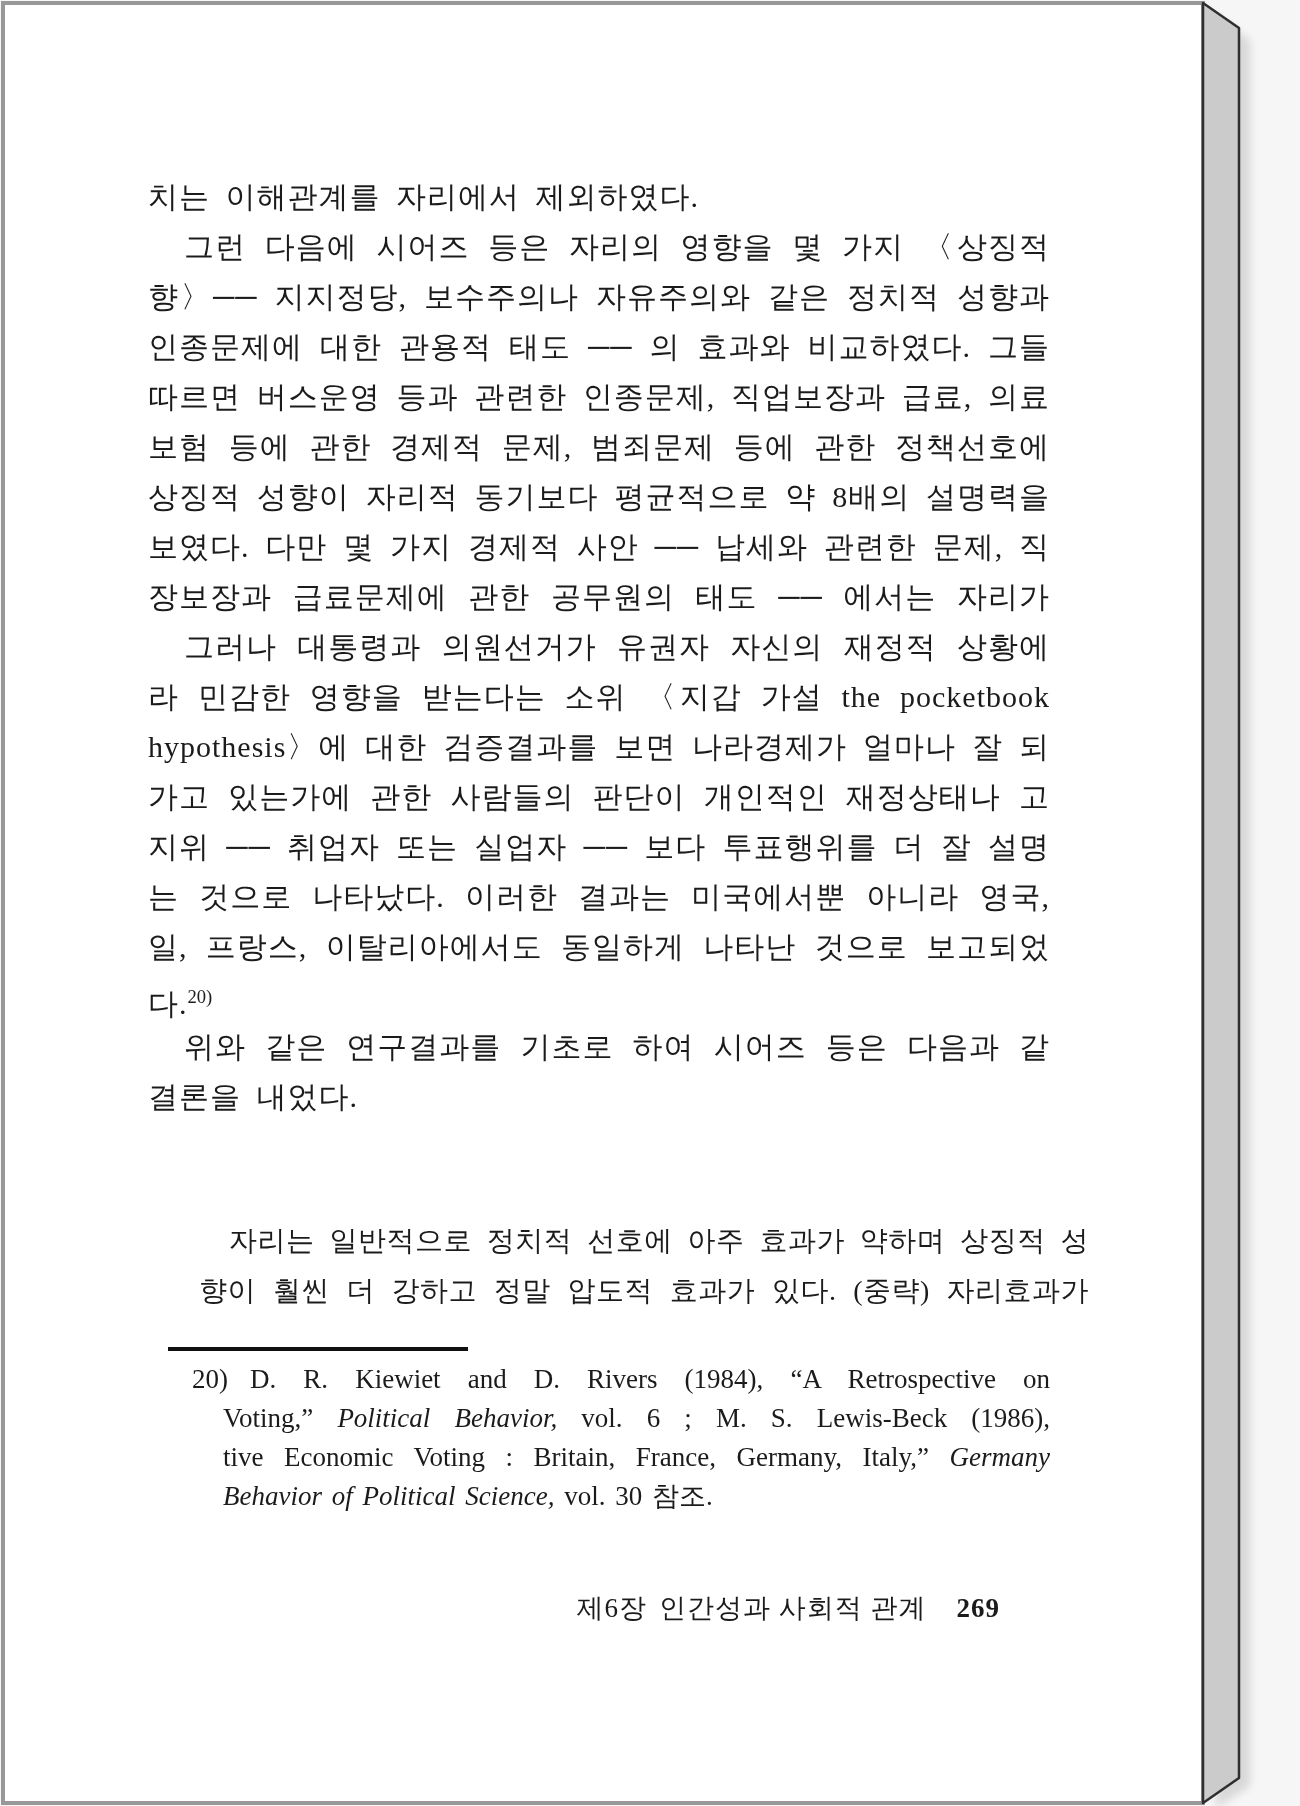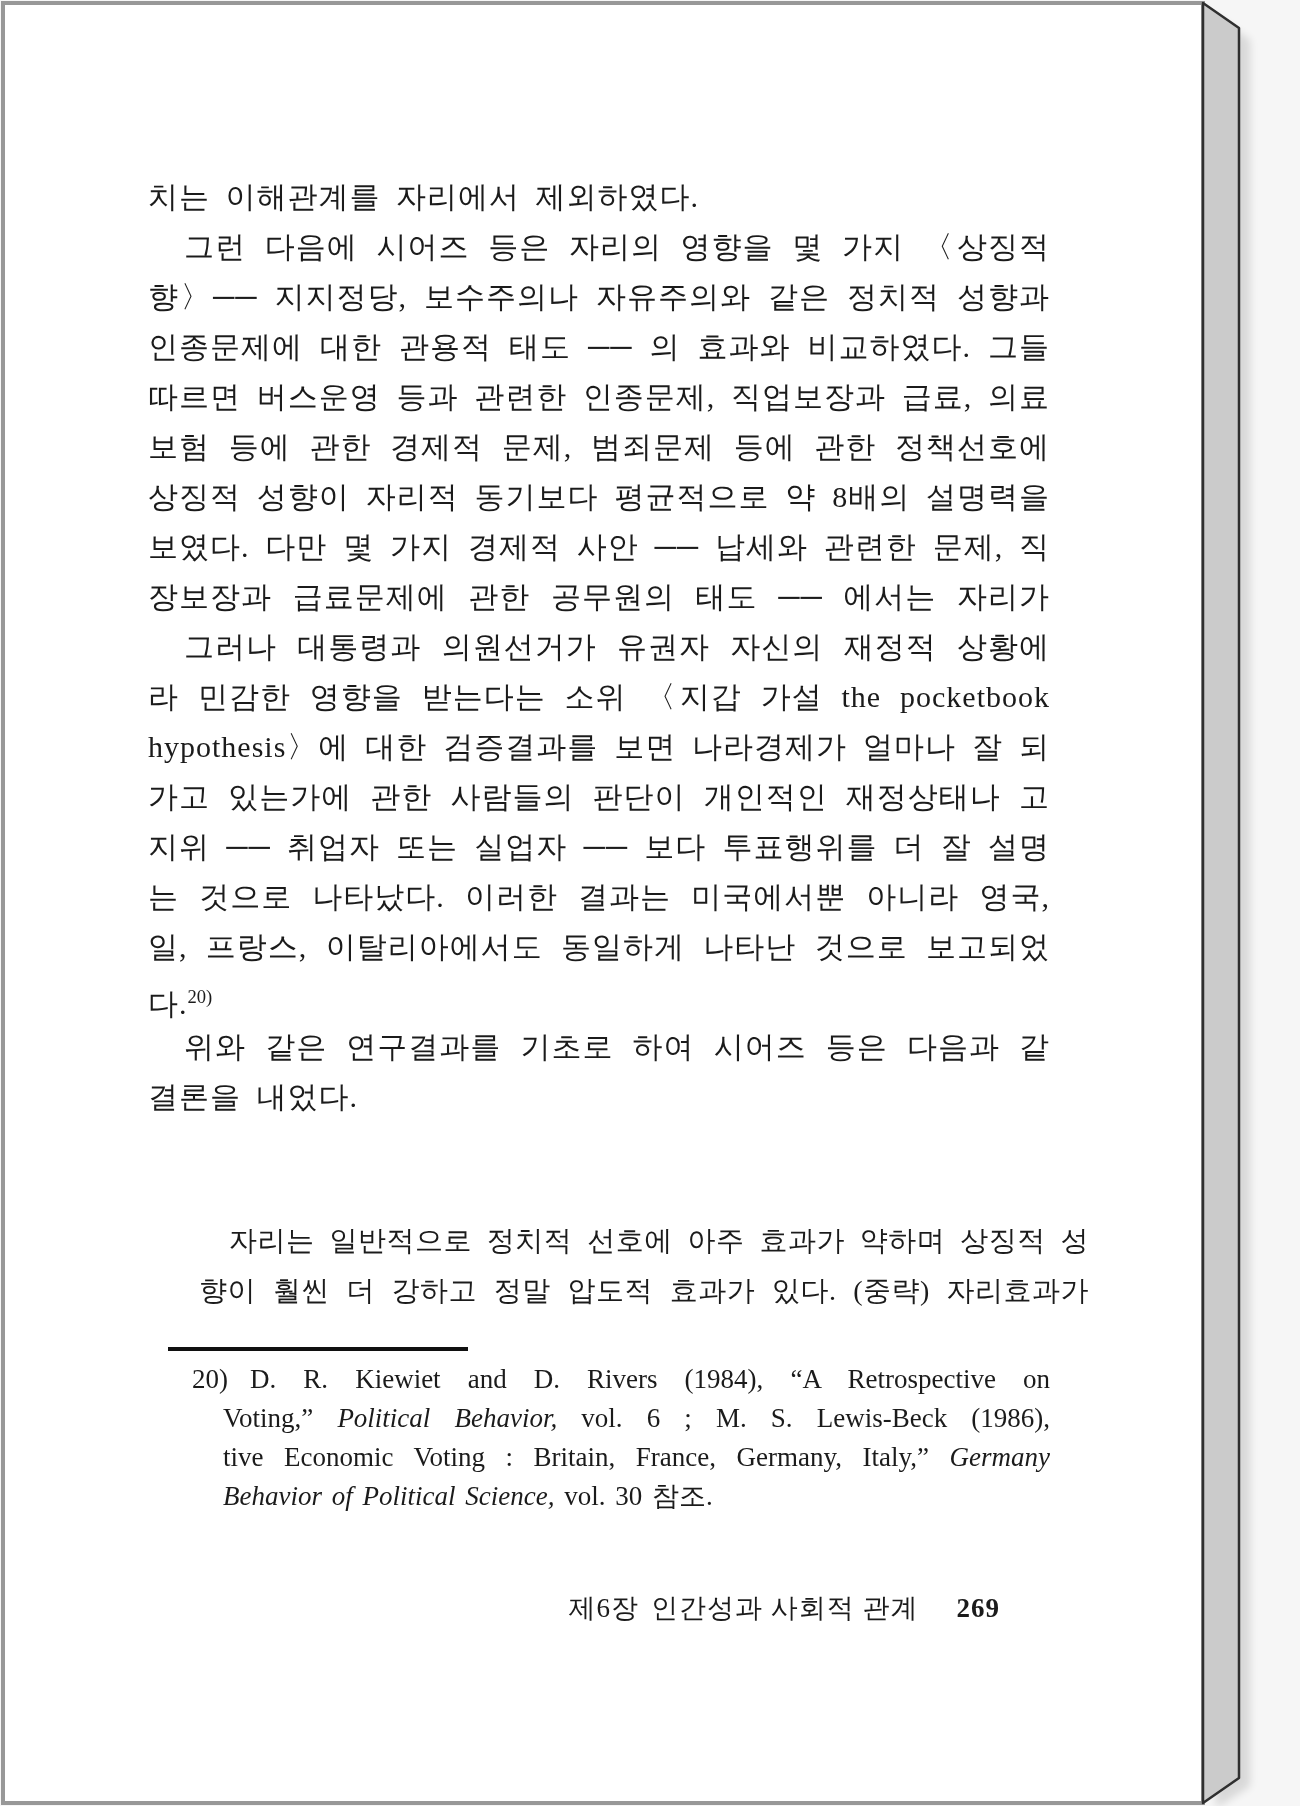--- a/index.html
+++ b/index.html
@@ -46,21 +46,21 @@
   .fn-marker { margin-right: 22px; }
   .italic { font-style: italic; }
   .sup { font-size: 0.62em; vertical-align: super; letter-spacing: 0; }
 
   .page-footer {
     position: absolute; left: 148px; top: 1588px; width: 852px;
     text-align: right; font-size: 27px; letter-spacing: 1px;
     height: 40px; line-height: 40px; overflow: hidden;
   }
   .page-footer .section-title { margin-left: 12px; }
-  .page-footer .page-number { margin-left: 38px; font-weight: bold; }
+  .page-footer .page-number { margin-left: 30px; font-weight: bold; }
 </style>
 </head>
 <body>
 
 <div class="scene">
 
   <svg class="edge" width="1300" height="1806" viewBox="0 0 1300 1806">
     <defs>
       <filter id="soft" x="-30%" y="-3%" width="160%" height="106%">
         <feGaussianBlur stdDeviation="4"></feGaussianBlur>

